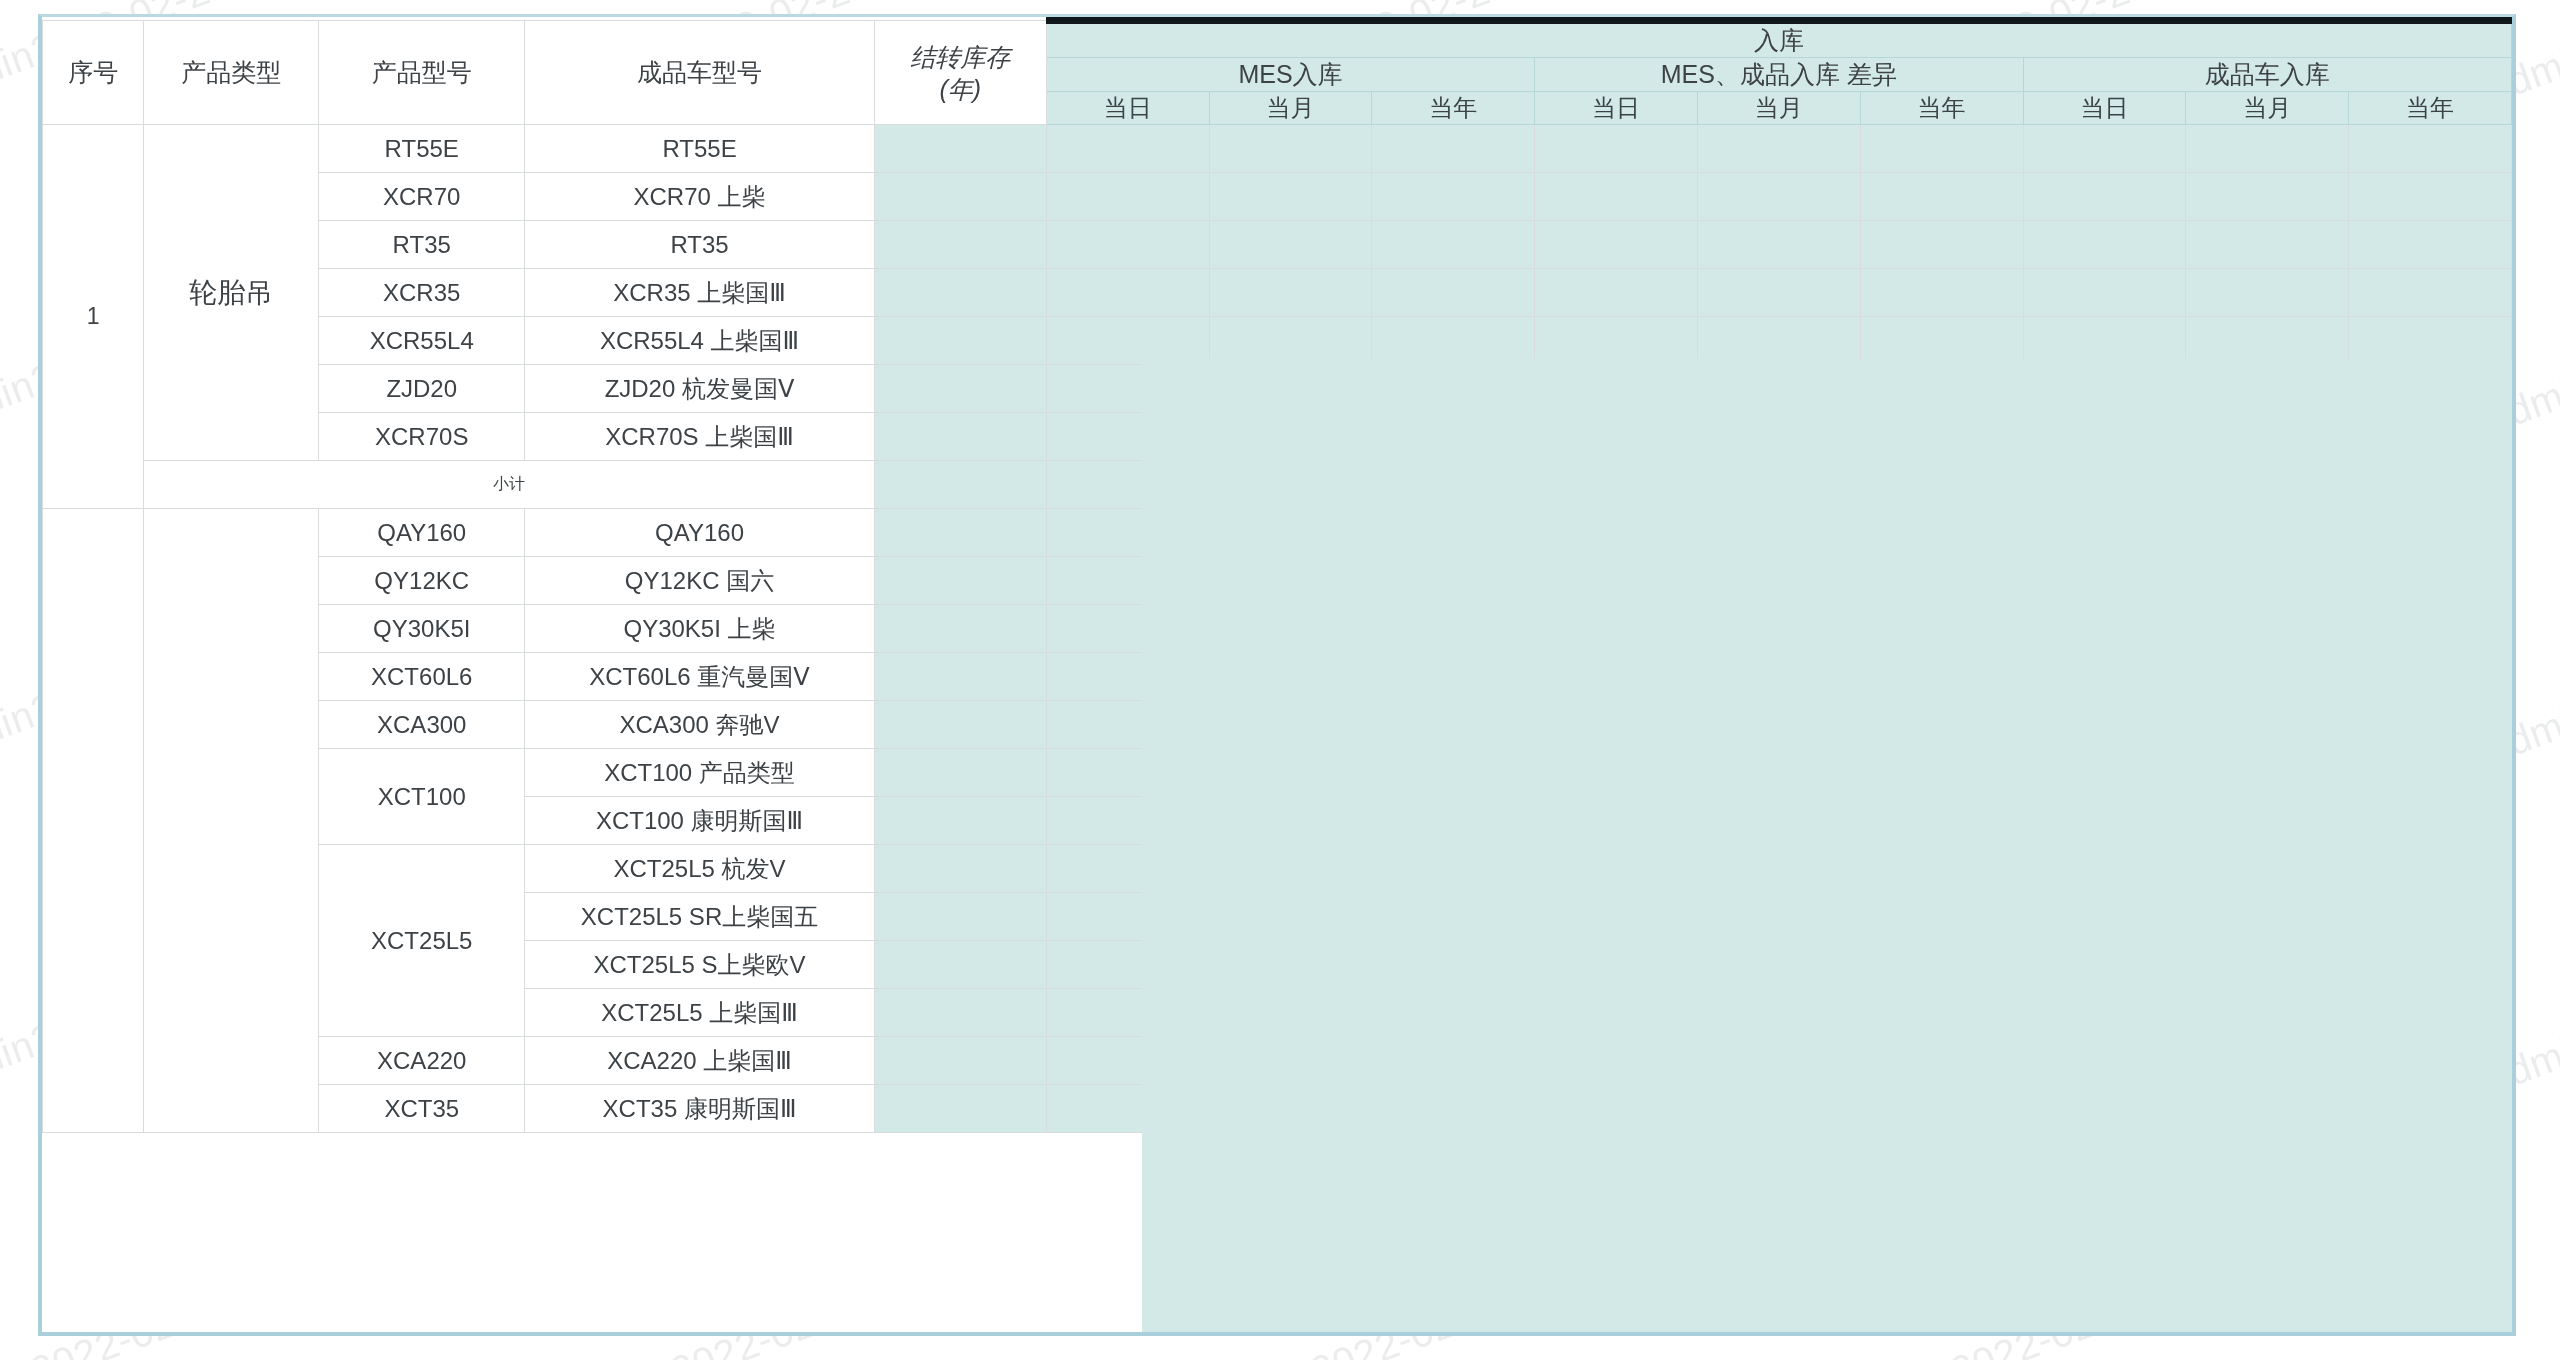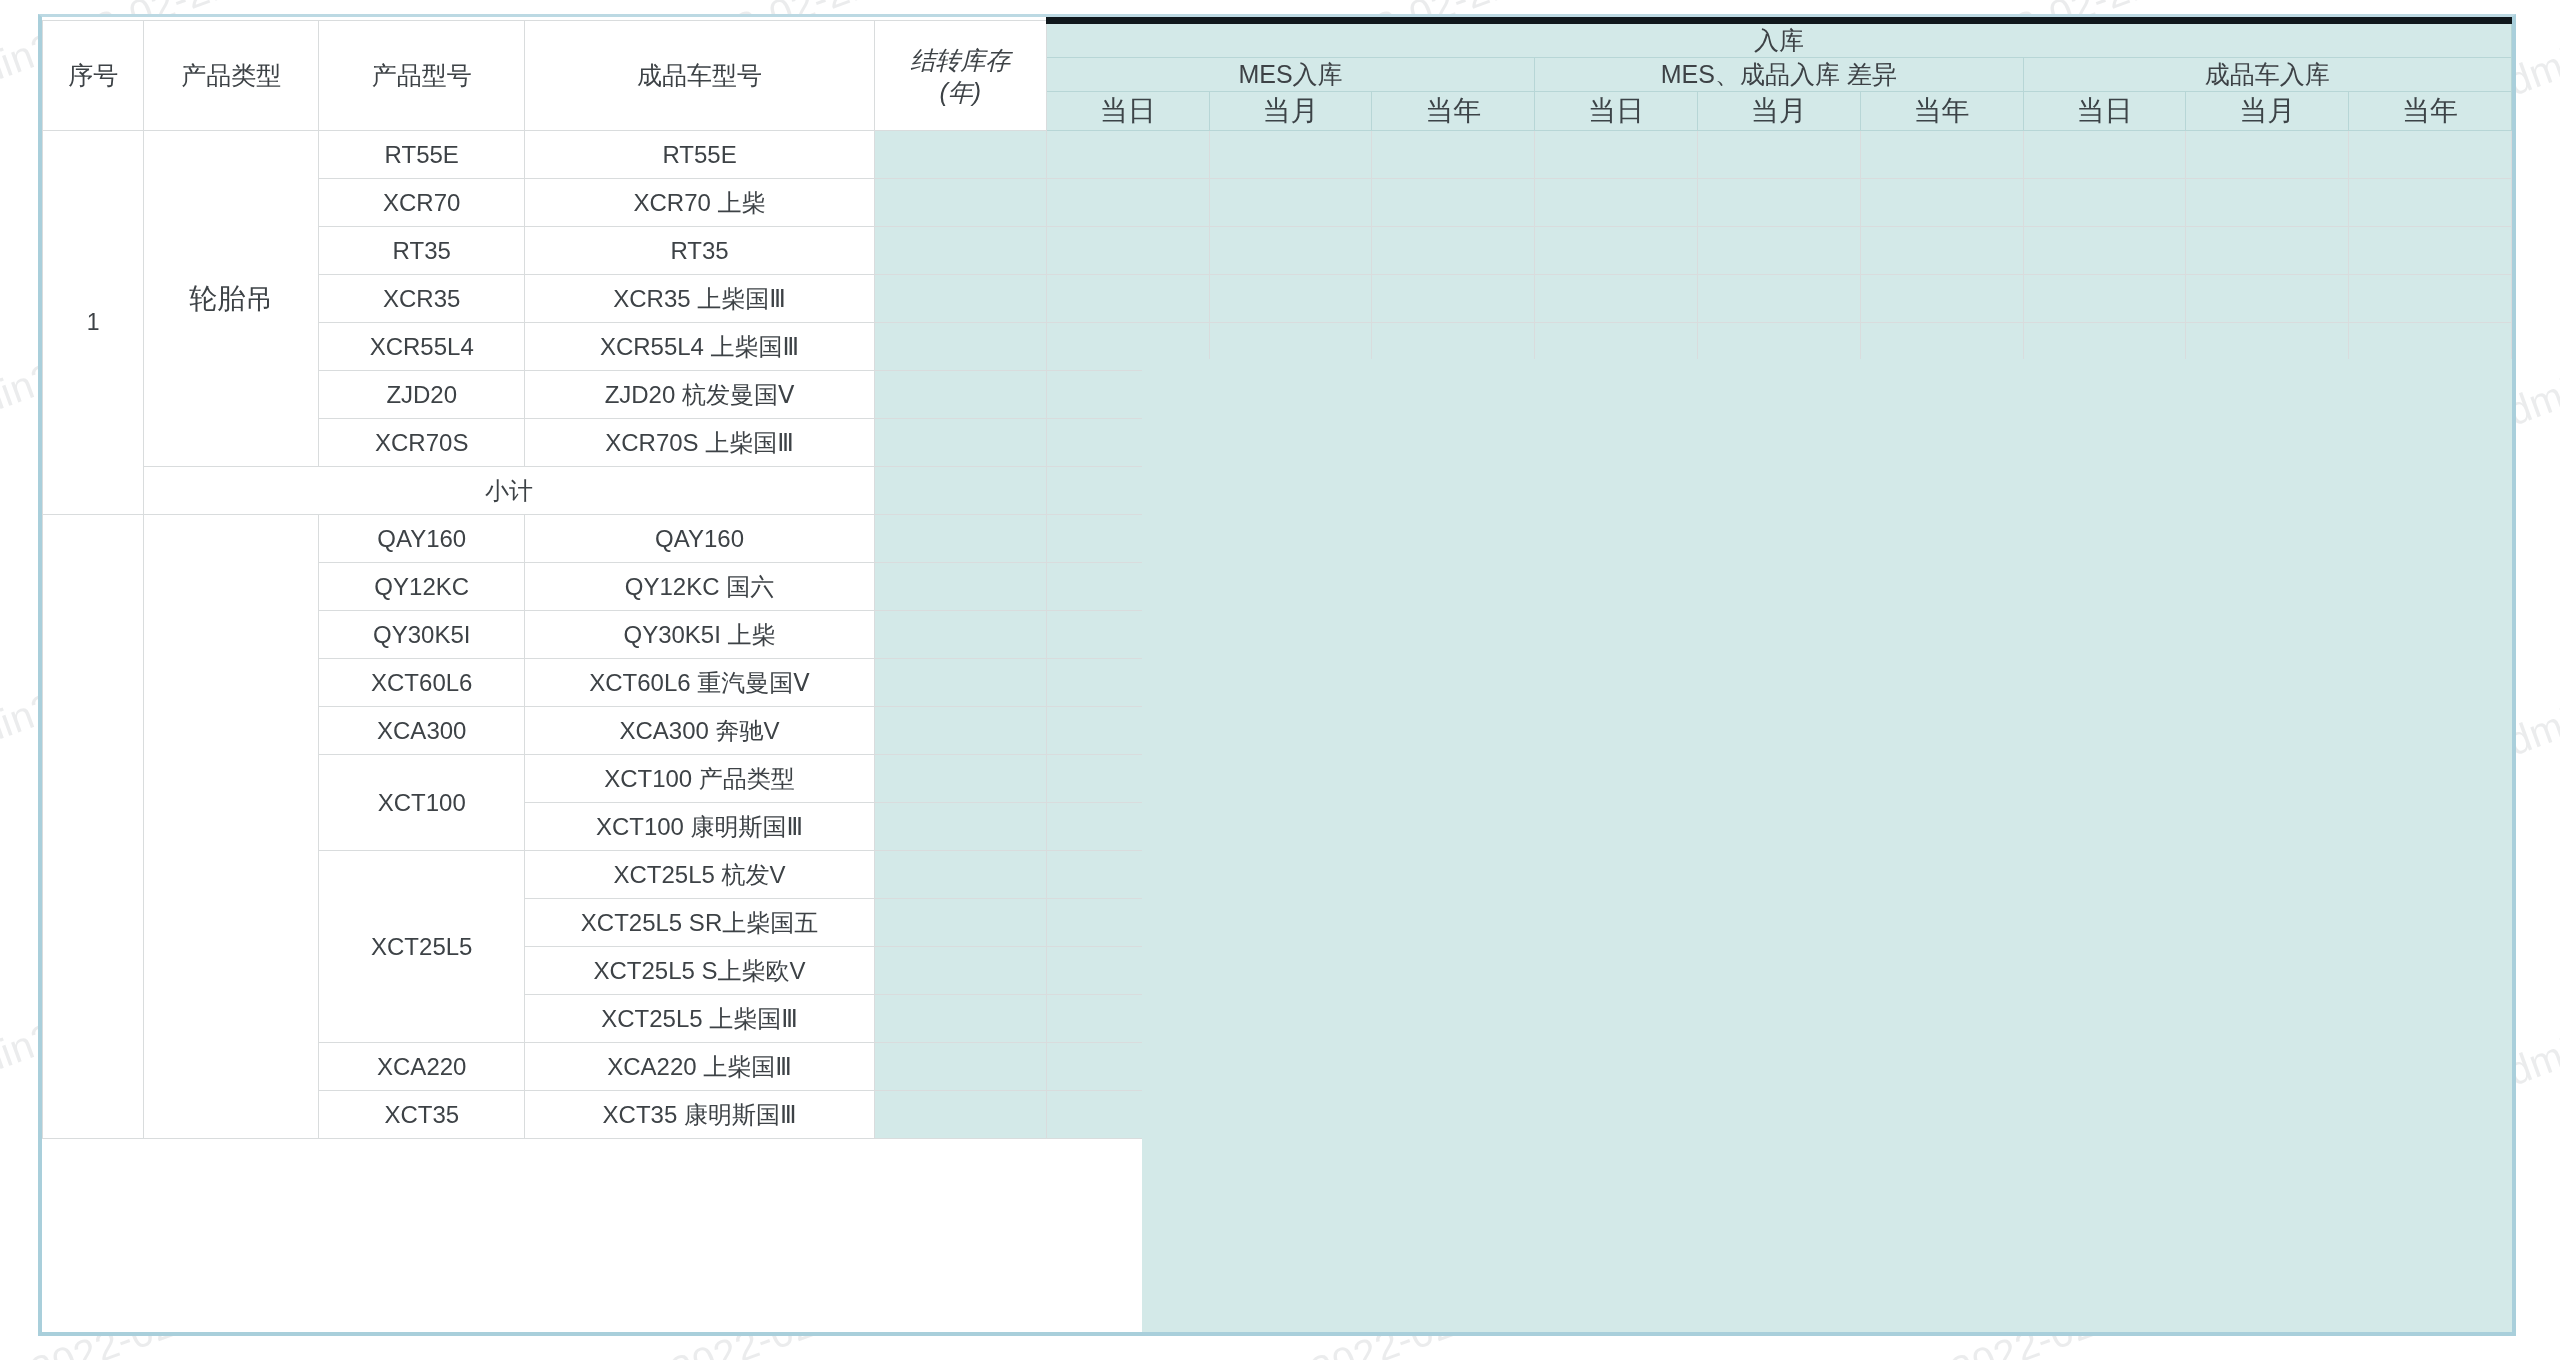--- a/index.html
+++ b/index.html
@@ -84,21 +84,21 @@
     position: relative;
     z-index: 2;
   }
   .hd.teal {
     background: #d3e9e8;
     border-color: #b7d6d6;
     margin-left: 32px;
   }
   .hd.teal.sub {
     font-weight: normal;
-    font-size: 28px;
+    font-size: 24px;
     color: #3c4347;
   }
   .hd.toprule {
     border-top: 7px solid #10181c;
   }
 
   .hd-2line { line-height: 1.28; font-style: italic; }
 
   
   .bd {
@@ -108,21 +108,21 @@
     color: #3d4246;
     background: #ffffff;
     height: 47px;
     position: relative;
     z-index: 2;
     border-color: #dddfe0;
   }
   .bd.model { font-size: 24px; }
   .bd.seq { font-size: 23px; }
   .bd.type { font-size: 28px; }
-  .bd.subtotal { font-size: 24px; }
+  .bd.subtotal { font-size: 16px; }
 
   
   .data-teal {
     background: #d3e9e8;
     border-color: #c6dfdf;
   }
 
   
   #teal-body {
     position: absolute;

